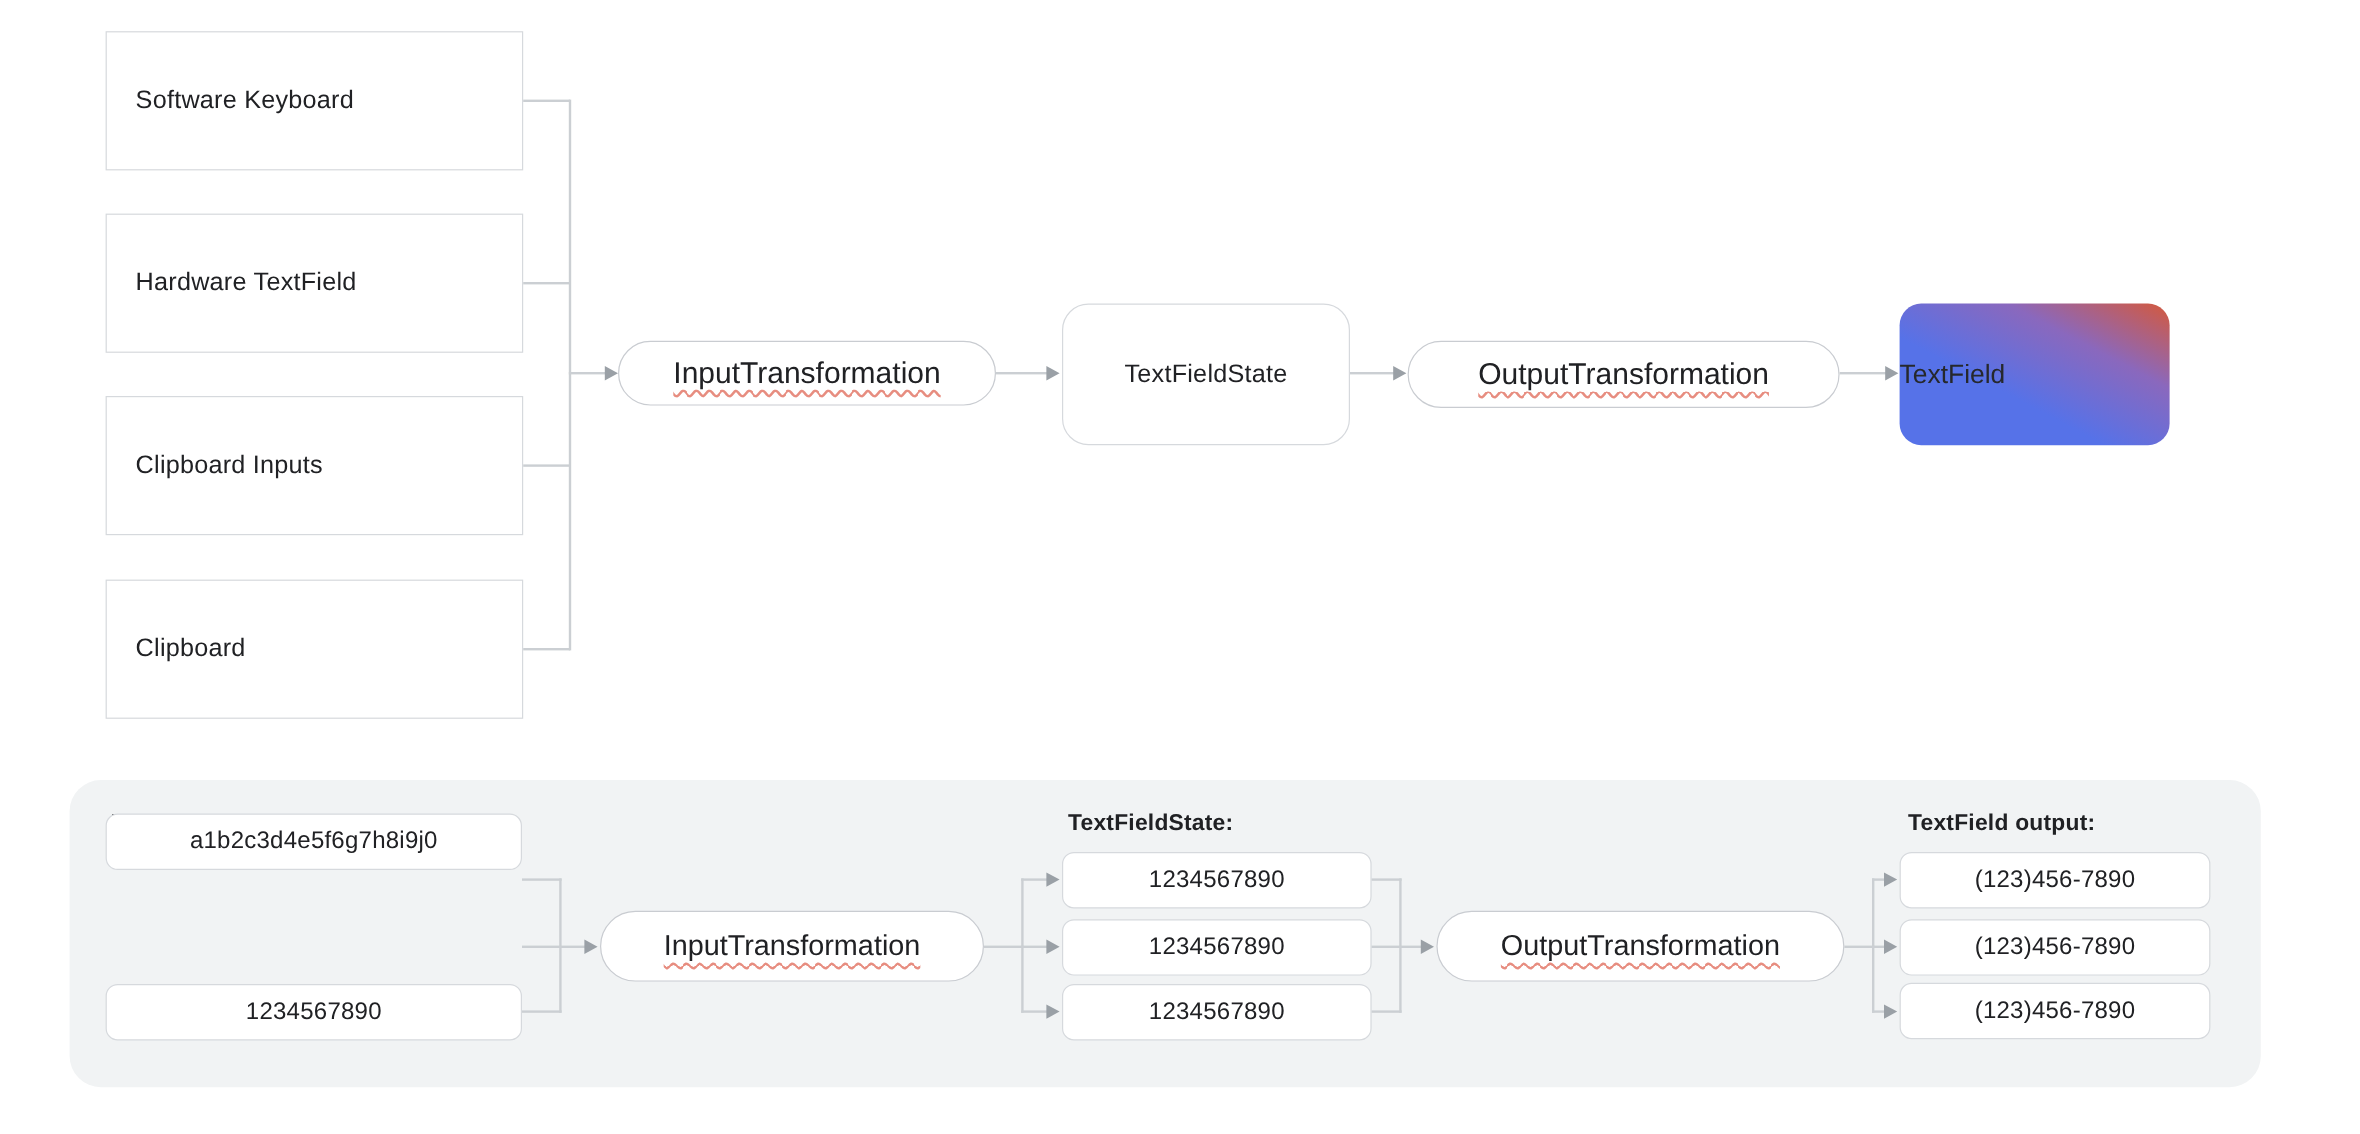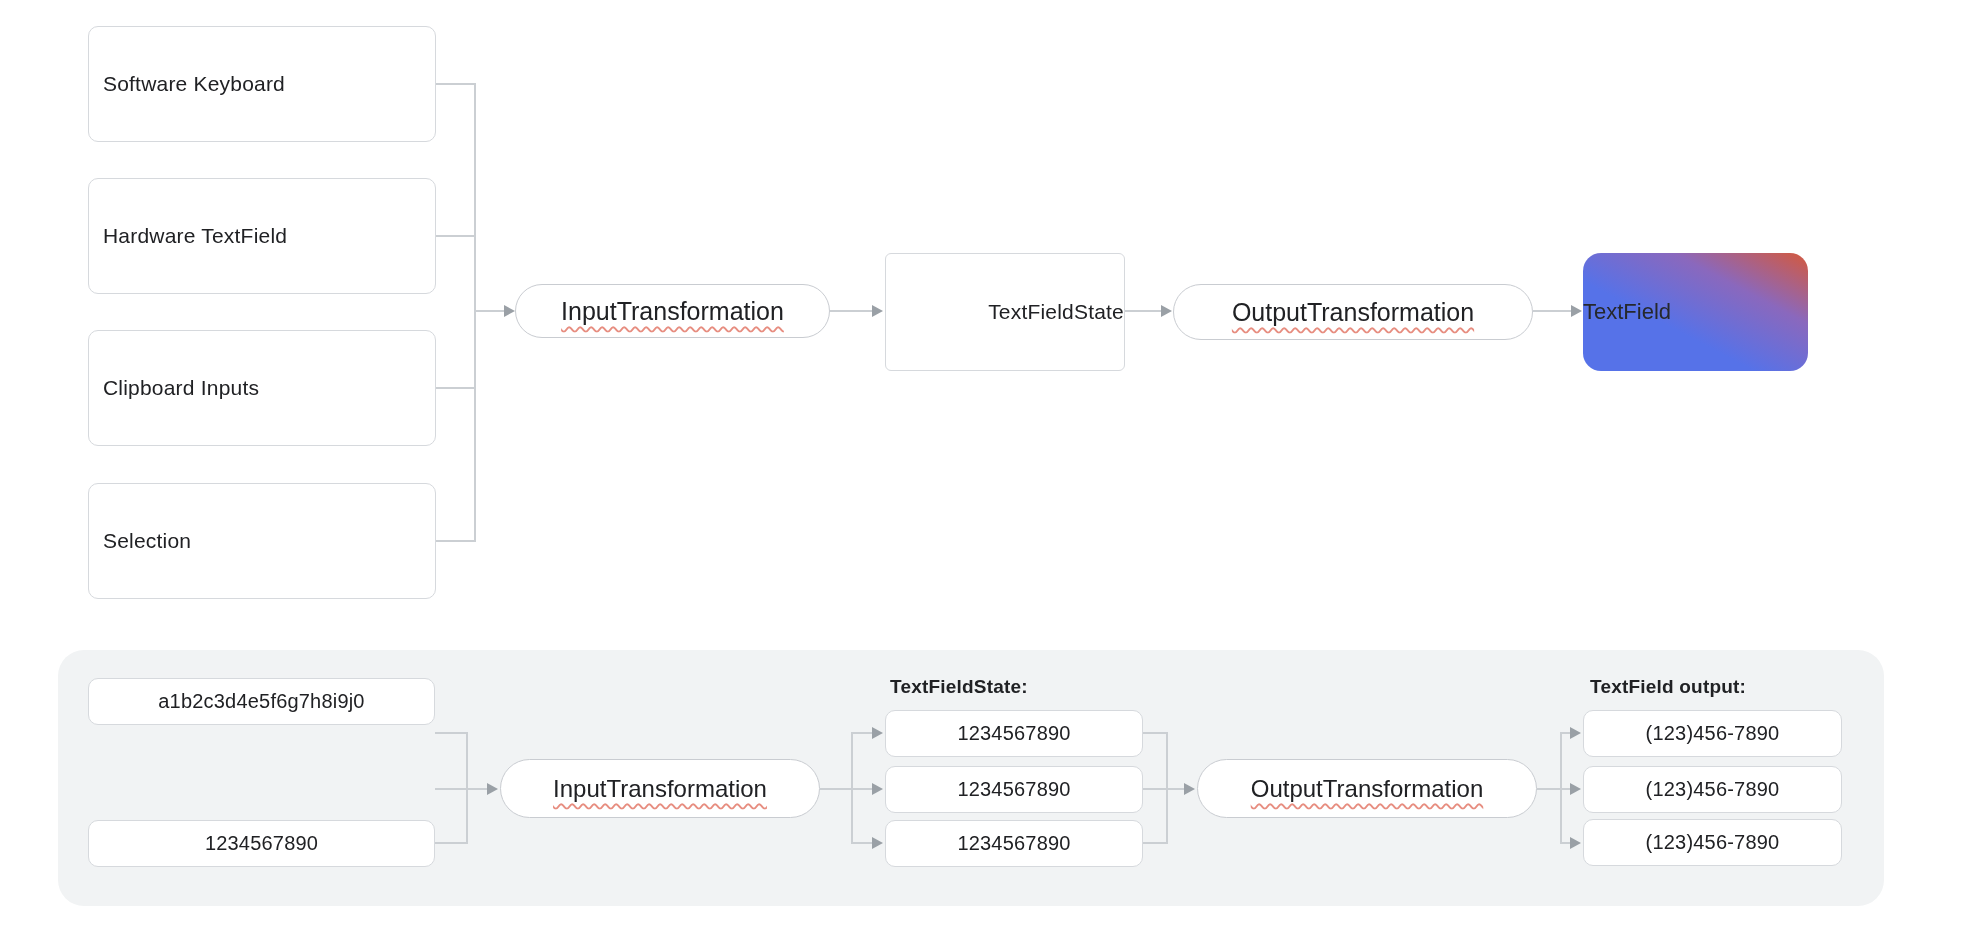--- a/index.html
+++ b/index.html
@@ -16,35 +16,35 @@
     overflow: hidden;
   }
   
   .src-box {
     position: absolute;
     left: 88px;
     width: 348px;
     height: 116px;
     background: #ffffff;
     border: 1.5px solid #d6d9dd;
-    border-radius: 10px;
-    display: flex;
-    align-items: center;
-    padding-left: 14px;
+    border-radius: 0;
+    display: flex;
+    align-items: center;
+    padding-left: 24px;
     font-size: 21px;
     letter-spacing: 0.2px;
   }
   .state-box {
     position: absolute;
     background: #ffffff;
     border: 1.5px solid #d6d9dd;
-    border-radius: 6px;
-    display: flex;
-    align-items: center;
-    justify-content: flex-end;
+    border-radius: 22px;
+    display: flex;
+    align-items: center;
+    justify-content: center;
     font-size: 21px;
     letter-spacing: 0.2px;
   }
   .pill {
     position: absolute;
     background: #ffffff;
     border: 1.5px solid #c9ccd1;
     border-radius: 999px;
     display: flex;
     align-items: center;
@@ -123,21 +123,21 @@
   <div class="src-box" style="top:26px">
     <span>Software Keyboard</span>
   </div>
   <div class="src-box" style="top:178px">
     <span>Hardware TextField</span>
   </div>
   <div class="src-box" style="top:330px">
     <span>Clipboard Inputs</span>
   </div>
   <div class="src-box" style="top:483px">
-    <span>Selection</span>
+    <span>Clipboard</span>
   </div>
 
   <div class="hline" style="left:436px;top:83px;width:39px"></div>
   <div class="hline" style="left:436px;top:235px;width:39px"></div>
   <div class="hline" style="left:436px;top:387px;width:39px"></div>
   <div class="hline" style="left:436px;top:540px;width:39px"></div>
   <div class="vline" style="left:474px;top:83px;height:459px"></div>
   <div class="hline" style="left:474px;top:310px;width:32px"></div>
   <div class="arrowhead" style="left:504px;top:305px"></div>
 

